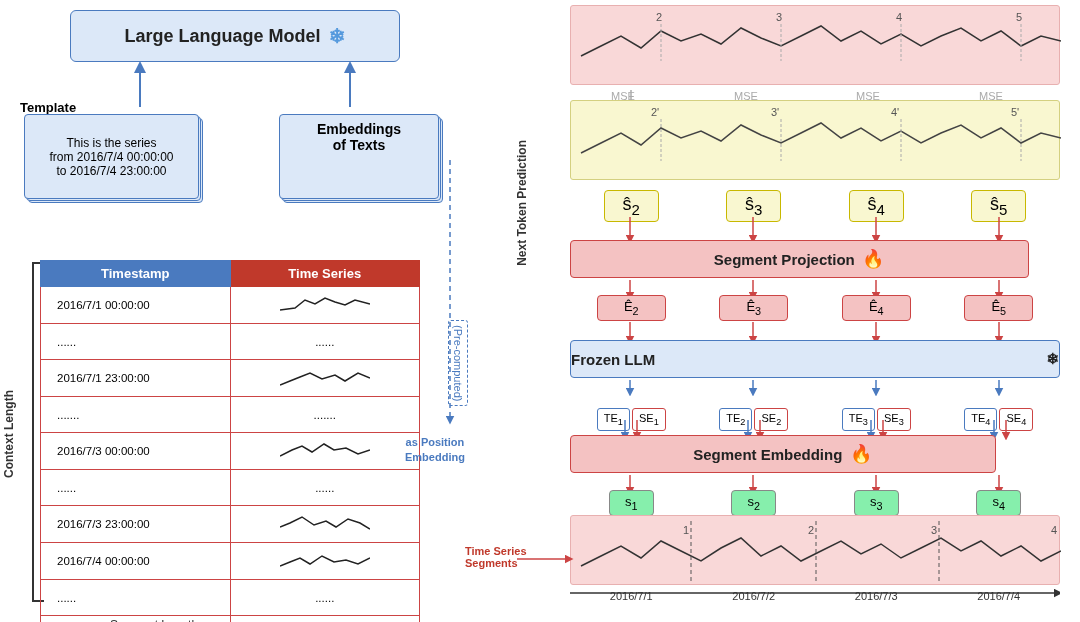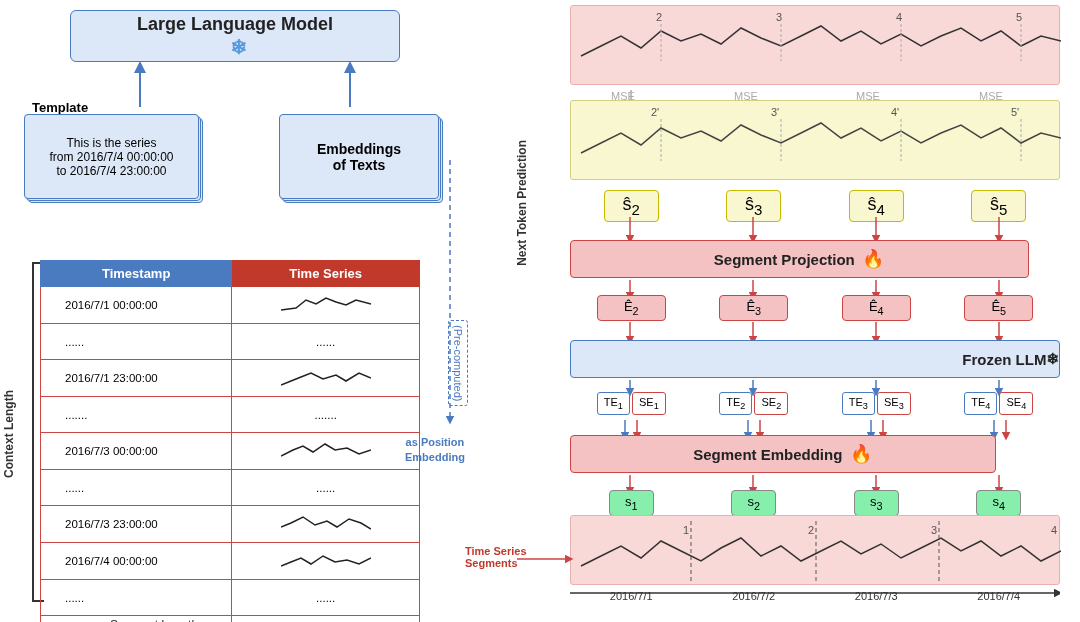--- a/index.html
+++ b/index.html
@@ -31,21 +31,20 @@
       height: 52px;
       background: #dce8f8;
       border: 1.5px solid #4a7abf;
       border-radius: 6px;
       display: flex;
       align-items: center;
       justify-content: center;
       font-size: 18px;
       font-weight: bold;
       color: #222;
-      flex-direction: column;
     }
     .llm-box .snowflake {
       font-size: 20px;
       margin-left: 8px;
       color: #5599dd;
     }
 
     
     .data-table {
       position: absolute;
@@ -65,21 +64,21 @@
     .data-table th.ts-header {
       background: #4a7abf;
       border-color: #4a7abf;
     }
     .data-table th.series-header {
       background: #c0392b;
       border-color: #c0392b;
     }
     .data-table td {
       border: 1.5px solid #e88;
-      padding: 3px 24px;
+      padding: 3px 16px;
       text-align: left;
       font-size: 11.5px;
       height: 36px;
       vertical-align: middle;
     }
     .data-table td.ts-cell {
       border-color: #c44;
       min-width: 130px;
     }
     .data-table td.series-cell {
@@ -214,30 +213,30 @@
       position: absolute;
       top: 340px;
       left: 50px;
       width: 490px;
       height: 38px;
       background: #dce8f8;
       border: 1.5px solid #4a7abf;
       border-radius: 4px;
       display: flex;
       align-items: center;
-      justify-content: flex-end;
+      justify-content: space-between;
       font-size: 15px;
       font-weight: bold;
       color: #222;
     }
 
     
     .tese-row {
       position: absolute;
-      top: 392px;
+      top: 408px;
       left: 50px;
       width: 490px;
       display: flex;
       justify-content: space-around;
     }
     .tese-group {
       display: flex;
       gap: 2px;
     }
     .te-box {
@@ -371,33 +370,33 @@
 
   <svg style="position:absolute;top:52px;left:325px;width:30px;height:45px;">
     <defs>
         <marker id="ah2" markerWidth="6" markerHeight="6" refX="3" refY="3" orient="auto">
           <path d="M0,0 L6,3 L0,6 Z" fill="#4a7abf"></path>
         </marker>
       </defs>
     <line x1="15" y1="45" x2="15" y2="5" stroke="#4a7abf" stroke-width="2" marker-end="url(#ah2)"></line>
   </svg>
 
-  <div style="position:absolute;top:90px;left:10px;margin-left:12px;">
+  <div style="position:absolute;top:90px;left:10px;">
     <strong>Template</strong>
   </div>
 
   <div style="position:absolute;top:108px;left:18px;width:175px;height:85px;background:#dce8f8;border:1.5px solid #4a7abf;border-radius:4px;"></div>
   <div style="position:absolute;top:106px;left:16px;width:175px;height:85px;background:#dce8f8;border:1.5px solid #4a7abf;border-radius:4px;"></div>
   <div style="position:absolute;top:104px;left:14px;width:175px;height:85px;background:#dce8f8;border:1.5px solid #4a7abf;border-radius:4px;display:flex;align-items:center;justify-content:center;text-align:center;font-size:12px;">
     <span>This is the series<br>from 2016/7/4 00:00:00<br>to 2016/7/4 23:00:00</span>
   </div>
 
   <div style="position:absolute;top:108px;left:273px;width:160px;height:85px;background:#dce8f8;border:1.5px solid #4a7abf;border-radius:4px;"></div>
   <div style="position:absolute;top:106px;left:271px;width:160px;height:85px;background:#dce8f8;border:1.5px solid #4a7abf;border-radius:4px;"></div>
-  <div style="position:absolute;top:104px;left:269px;width:160px;height:85px;background:#dce8f8;border:1.5px solid #4a7abf;border-radius:4px;display:flex;align-items:center;justify-content:center;text-align:center;font-size:14px;font-weight:bold;padding:6px;">
+  <div style="position:absolute;top:104px;left:269px;width:160px;height:85px;background:#dce8f8;border:1.5px solid #4a7abf;border-radius:4px;display:flex;justify-content:center;text-align:center;font-size:14px;font-weight:bold;padding:6px;">
     <span>Embeddings<br>of Texts</span>
   </div>
 
   <div class="context-bracket"></div>
   <div class="context-length-label">Context Length</div>
 
   <table class="data-table">
     <thead>
       <tr>
         <th class="ts-header">Timestamp</th>

